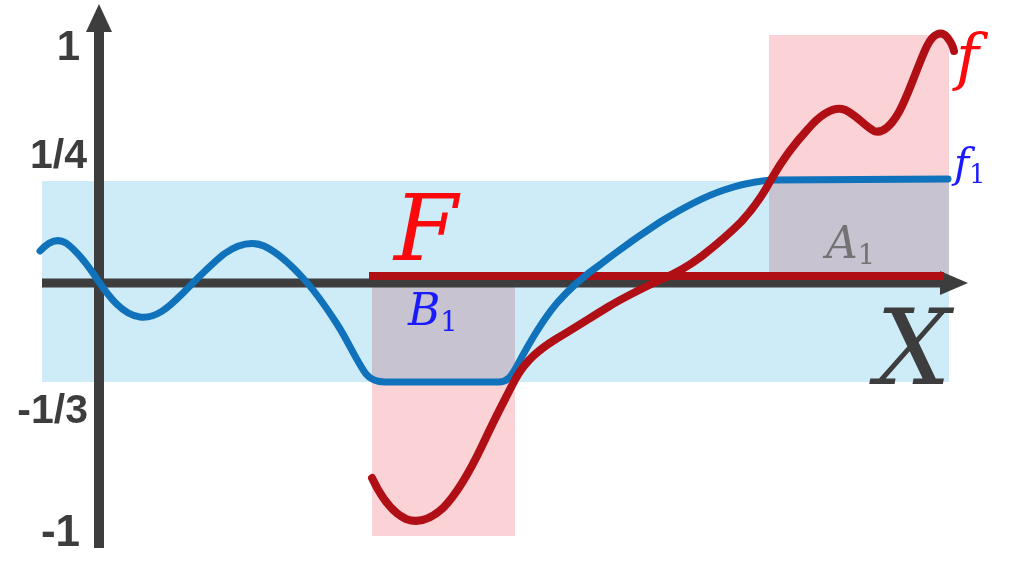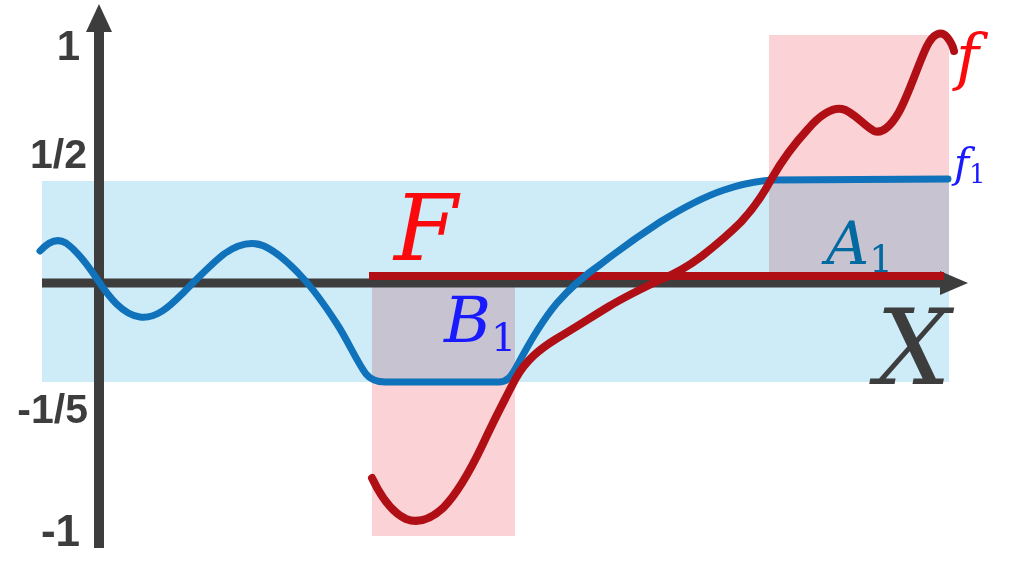--- a/index.html
+++ b/index.html
@@ -36,22 +36,22 @@
   .tick-13  { left: 12px;  top: 134px; width: 75px; font-size: 41px; }
   .tick-m13 { left: 0px;   top: 389px; width: 88px; font-size: 41px; }
   .tick-m1  { left: 16px;  top: 509px; width: 64px; font-size: 44px; }
 
   .math { font-style: italic; }
   .sub  { font-style: normal; font-size: 0.62em; vertical-align: -0.22em; }
 
   .lbl-F  { left: 394px; top: 183px; font-size: 92px;  color: #fa0a0c; }
   .lbl-f  { left: 956px; top: 26px;  font-size: 62px;  color: #fa0a0c; }
   .lbl-f1 { left: 954px; top: 143px; font-size: 41px;  color: #1a1aff; }
-  .lbl-A1 { left: 826px; top: 213px; font-size: 60px;  color: #0369a1; }
-  .lbl-B1 { left: 408px; top: 288px; font-size: 64px;  color: #1a1aff; margin-left: 36px; }
+  .lbl-A1 { left: 826px; top: 221px; font-size: 44px;  color: #737373; }
+  .lbl-B1 { left: 408px; top: 288px; font-size: 44px;  color: #1a1aff; }
   .lbl-X  { left: 876px; top: 296px; font-size: 105px; color: #3d3d3d; }
 </style>
 </head>
 <body>
 
 <div class="fig">
 
   <svg viewBox="0 0 1024 568">
 
     <path class="band" d="M42 181 H949 V382 H42 Z"></path>
@@ -65,22 +65,22 @@
     <path class="axis" d="M42 283 H946"></path>
     <path class="arrowhead" d="M968 283 L940 271 V295 Z"></path>
 
     <path class="fseg" d="M369 276 H944"></path>
 
     <path class="f1curve" d="M 40 251 C 49 241 58 238 66 243 C 76 250 87 264 97 279 C 109 297 123 315 140 317 C 156 319 169 307 182 294 C 196 280 210 265 224 254 C 238 244 252 241 264 246 C 277 252 290 264 302 277 C 315 291 326 307 337 324 C 348 341 357 362 366 374 C 371 380 377 382 385 382 L 499 382 C 507 382 511 377 517 366 C 527 347 541 322 557 303 C 571 287 585 275 601 264 C 619 250 640 235 660 222 C 681 209 703 197 724 190 C 744 183 757 181 772 180 L 948 179"></path>
     <path class="fcurve" d="M 372 478 C 381 497 393 513 406 519 C 419 524 431 519 443 508 C 457 494 470 471 482 446 C 494 420 506 397 516 378 C 526 360 540 349 556 339 C 573 329 590 318 608 307 C 626 296 645 287 662 279 C 677 273 690 265 702 256 C 716 245 729 234 741 222 C 753 209 763 195 772 178 C 784 157 796 142 808 129 C 819 116 832 107 842 109 C 853 111 864 126 874 131 C 882 134 891 126 899 112 C 909 94 919 62 927 46 C 933 34 941 30 947 37 C 951 42 953 46 954 51"></path>
   </svg>
 
   <div class="lbl tick tick-1">1</div>
-  <div class="lbl tick tick-13">1/2</div>
-  <div class="lbl tick tick-m13">-1/5</div>
+  <div class="lbl tick tick-13">1/4</div>
+  <div class="lbl tick tick-m13">-1/3</div>
   <div class="lbl tick tick-m1">-1</div>
 
   <div class="lbl math lbl-F">F</div>
 
   <div class="lbl math lbl-f">f</div>
 
   <div class="lbl math lbl-f1">
     <span class="base">f</span><span class="sub">1</span>
   </div>
 

